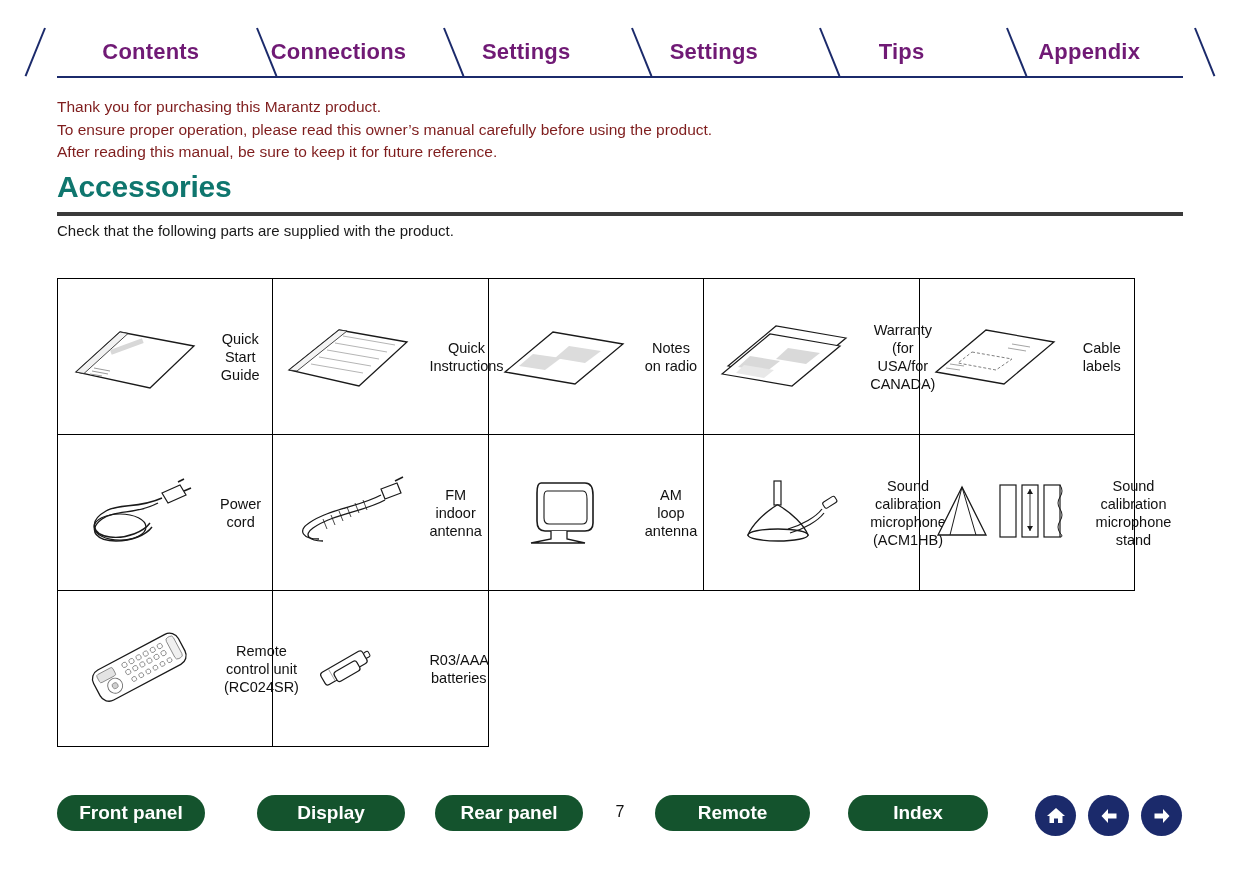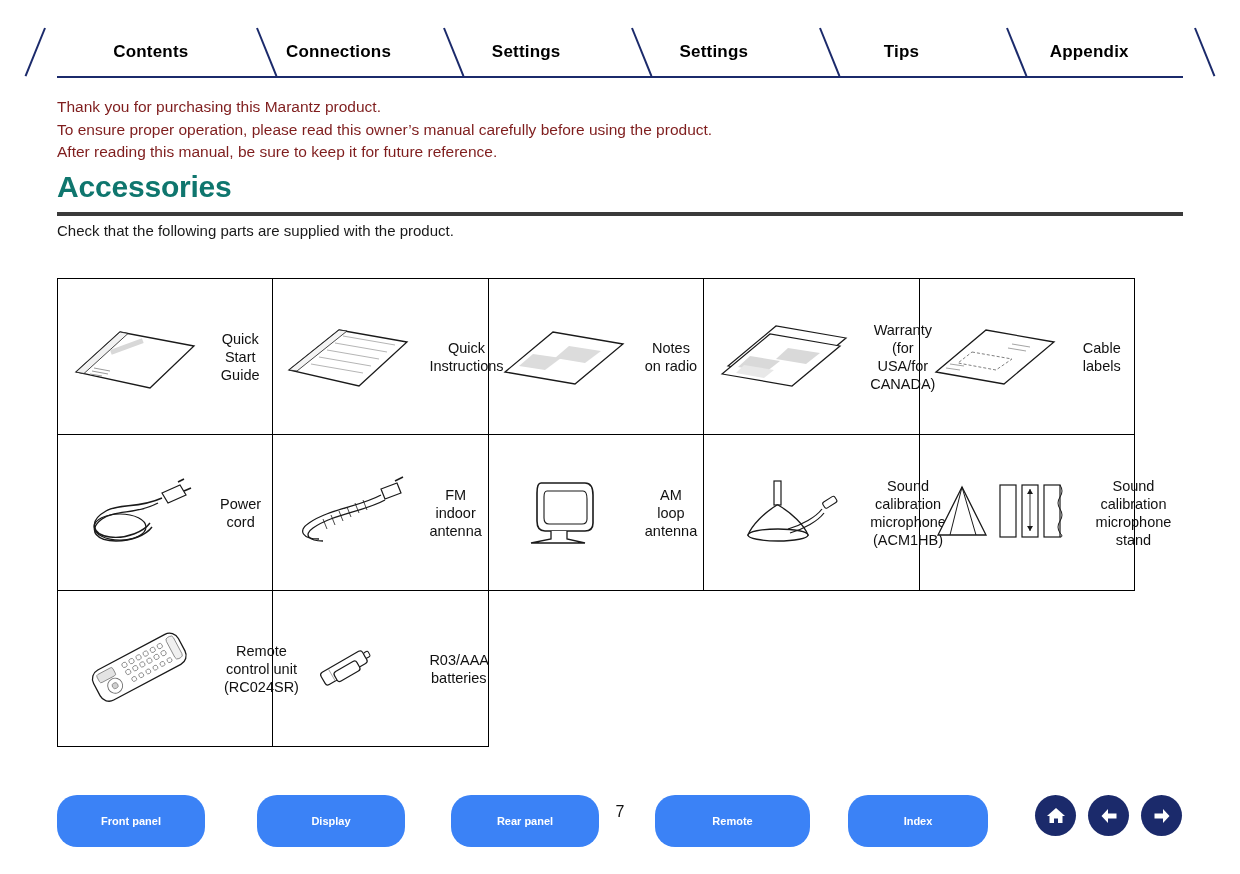--- a/index.html
+++ b/index.html
@@ -39,23 +39,23 @@
     width: 1126px;
     height: 48px;
     display: flex;
   }
   .tab {
     position: relative;
     flex: 1 1 0;
     display: flex;
     align-items: center;
     justify-content: center;
-    font-size: 17px;
+    font-size: 22px;
     font-weight: bold;
-    color: #000000;
+    color: #701a75;
     letter-spacing: 0.2px;
   }
   .tab .slash-l, .tab .slash-r {
     position: absolute;
     top: 0;
     width: 2px;
     height: 52px;
     background: #1b2a6b;
   }
   .tab .slash-l {
@@ -153,33 +153,33 @@
   .bottom {
     position: absolute;
     left: 0;
     top: 795px;
     width: 1240px;
     height: 70px;
   }
   .pill {
     position: absolute;
     top: 0;
-    height: 52px;
+    height: 36px;
     border-radius: 20px;
-    background: #3b82f6;
+    background: #14532d;
     color: #ffffff;
-    font-size: 11px;
+    font-size: 19px;
     font-weight: bold;
     display: flex;
     align-items: center;
     justify-content: center;
   }
   .pill.p1 { left: 57px;  width: 148px; }
   .pill.p2 { left: 257px; width: 148px; text-align: right; }
-  .pill.p3 { left: 451px; width: 148px; }
+  .pill.p3 { left: 435px; width: 148px; }
   .pill.p4 { left: 655px; width: 155px; }
   .pill.p5 { left: 848px; width: 140px; }
   .pagenum {
     position: absolute;
     left: 600px;
     top: 8px;
     width: 40px;
     text-align: center;
     font-size: 16px;
     color: #111;

